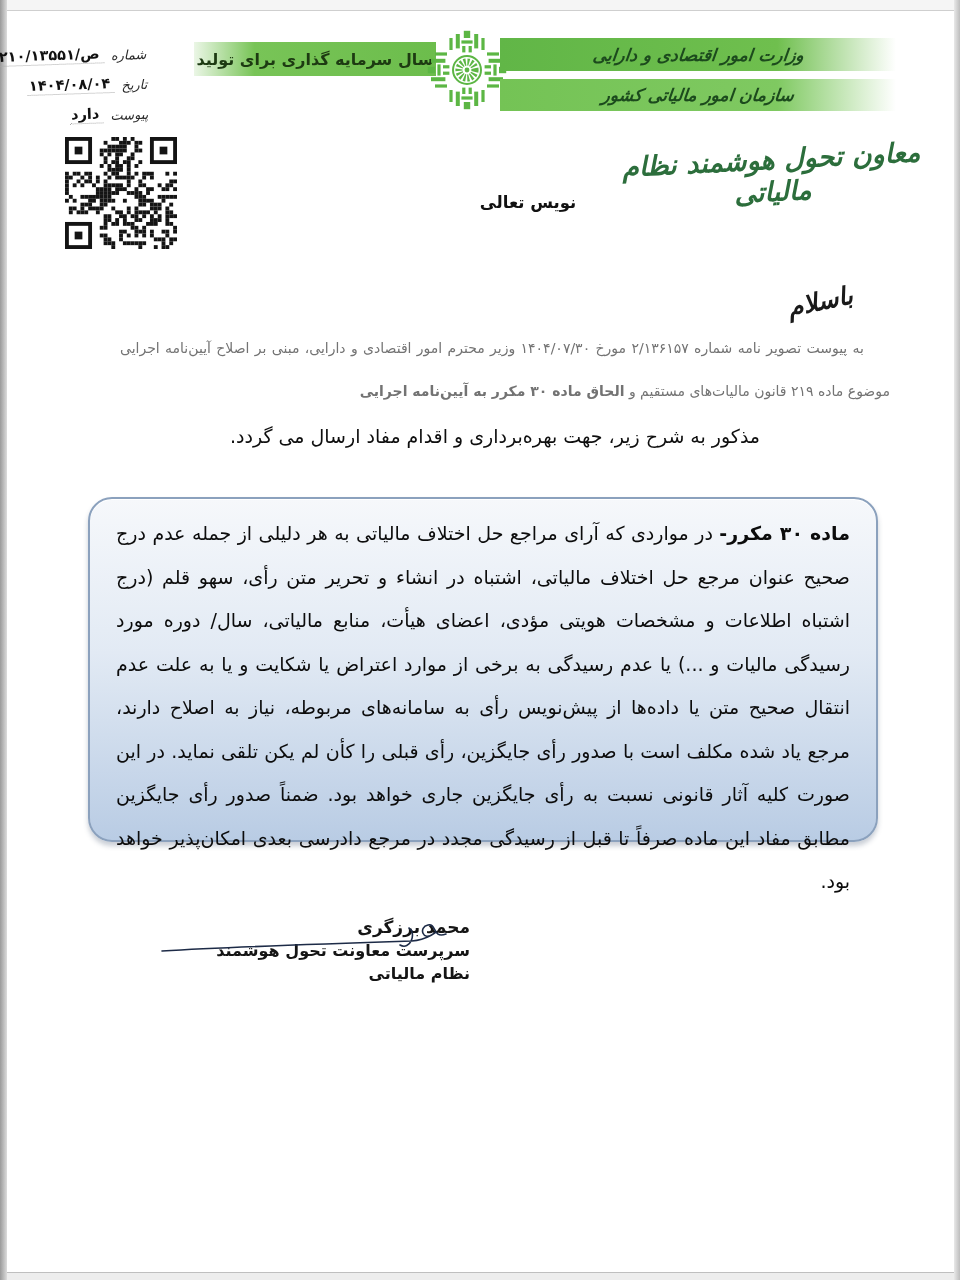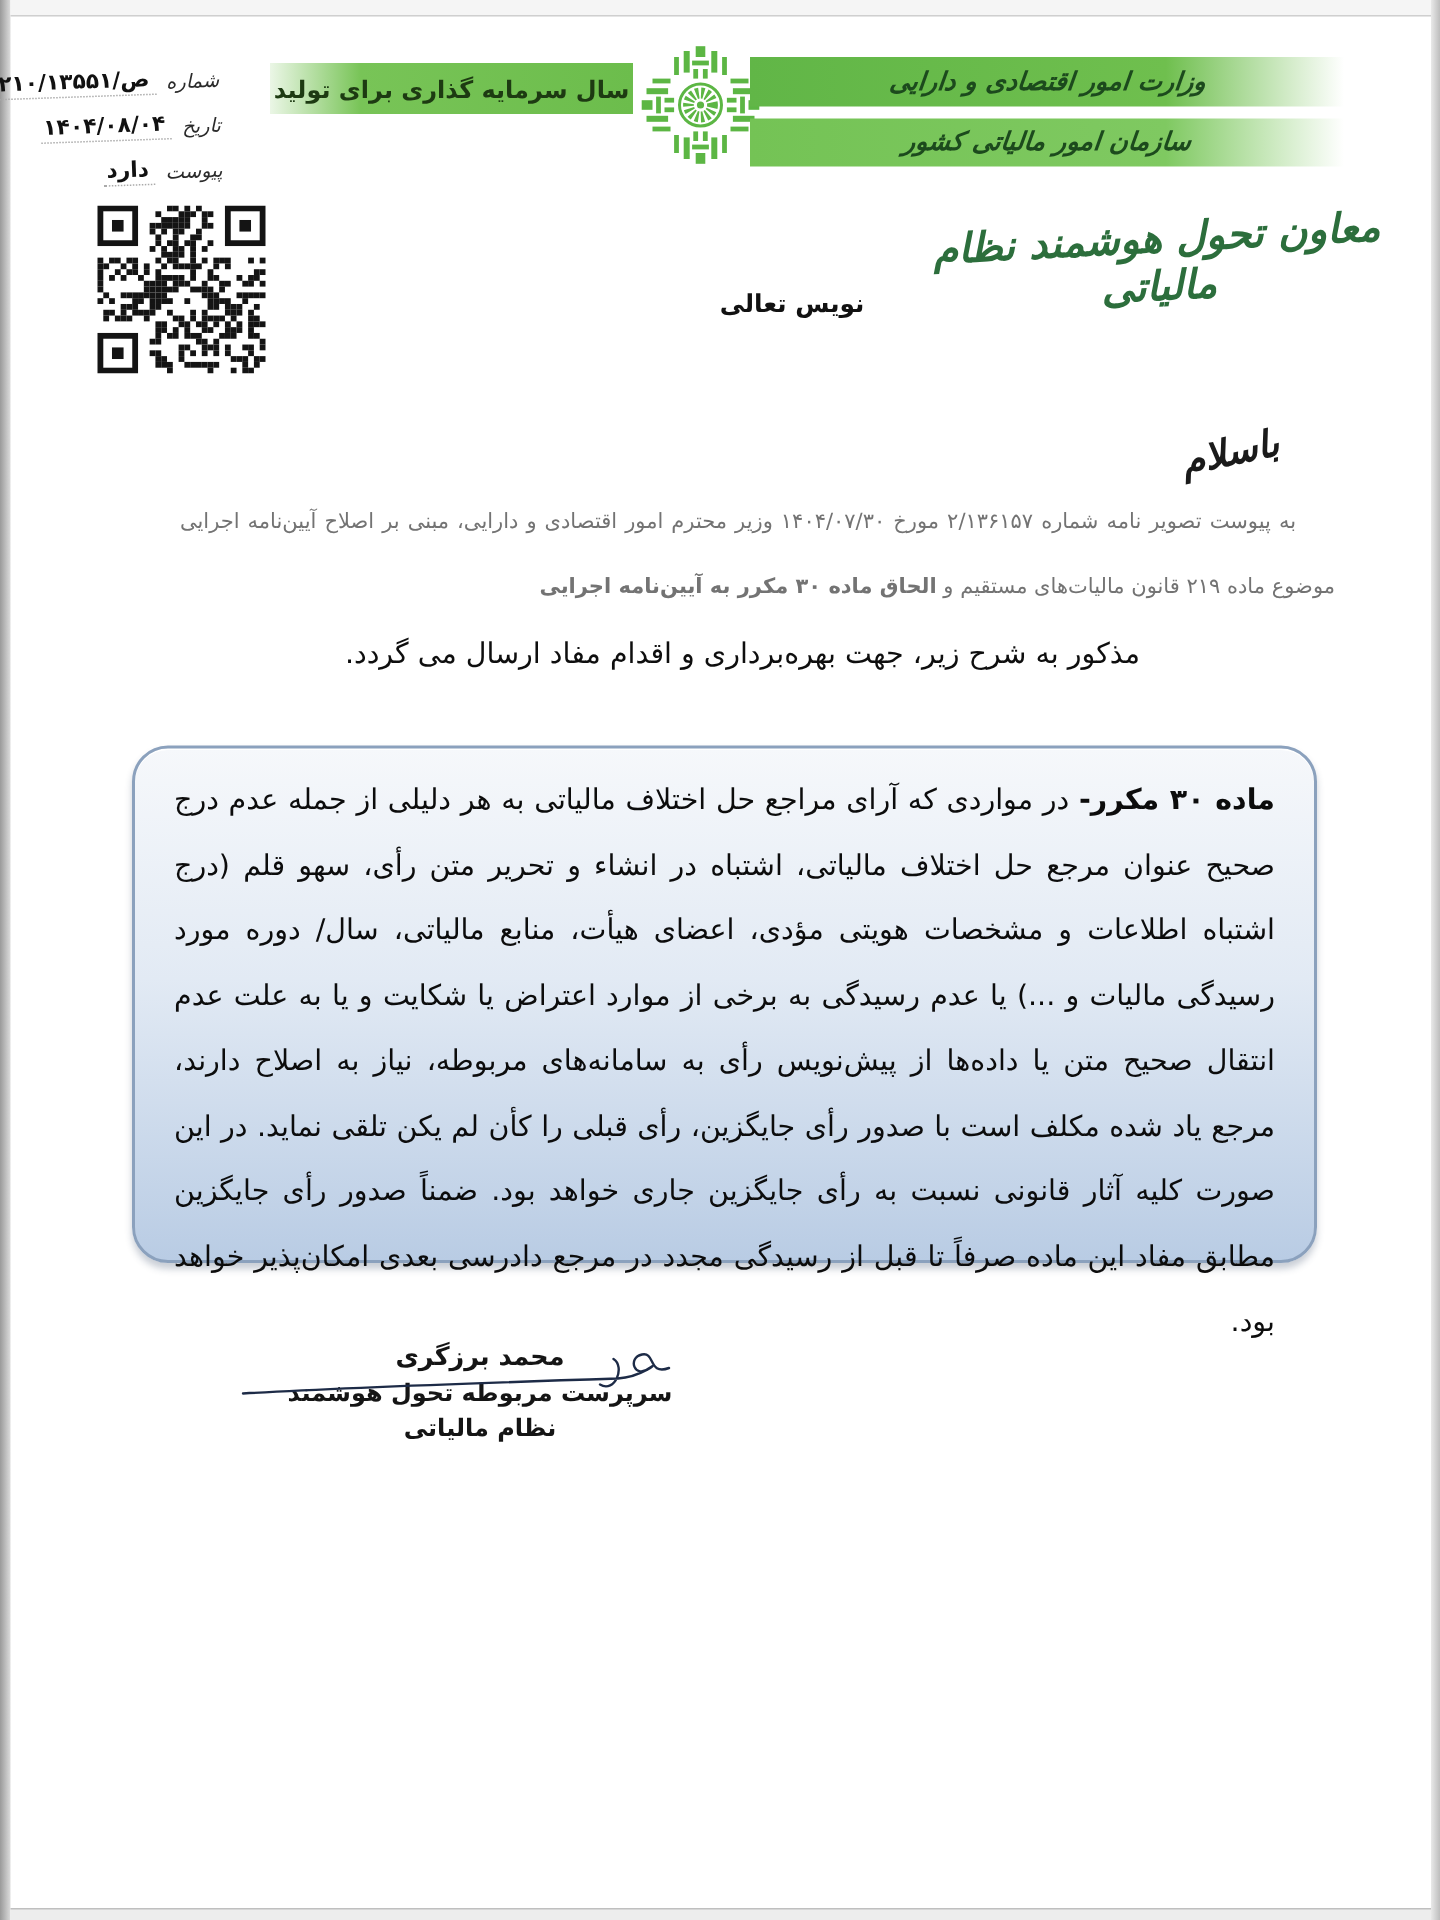--- a/index.html
+++ b/index.html
@@ -27,21 +27,21 @@
     border-bottom:1px dotted #aaa;padding:0 4px 1px 2px;direction:ltr;}
 
   
   .band{position:absolute;display:flex;align-items:center;justify-content:center;}
   .band-right-1{top:38px;left:500px;width:396px;height:33px;
     background:linear-gradient(to right,#61b647 0%,#6fbf4e 70%,rgba(111,191,78,0) 100%);}
   .band-right-2{top:79px;left:500px;width:396px;height:32px;
     background:linear-gradient(to right,#74c355 0%,#7fc961 70%,rgba(127,201,97,0) 100%);}
   .band-text-right{font-style:italic;font-size:17px;font-weight:bold;color:#1c4a1d;
     transform:skewX(-6deg);}
-  .band-left-1{top:42px;left:180px;width:242px;height:34px;
+  .band-left-1{top:42px;left:194px;width:242px;height:34px;
     background:linear-gradient(to left,#6cbd4c 0%,#78c457 75%,rgba(120,196,87,0.15) 100%);}
   .band-left-2{top:84px;left:186px;width:242px;height:29px;
     background:linear-gradient(to left,#8ccd6e 0%,#97d27b 75%,rgba(151,210,123,0.15) 100%);}
   .slogan-text{font-weight:bold;font-size:16px;color:#1d3a12;}
   .iso-text{font-weight:bold;font-size:12px;color:#2c6e2f;letter-spacing:1px;
     font-family:"DejaVu Sans Mono",monospace;}
 
   
   .emblem{position:absolute;top:30px;left:427px;width:80px;height:92px;}
 
@@ -78,21 +78,21 @@
   
   .hbox{position:absolute;top:497px;left:88px;width:790px;height:345px;
     box-sizing:border-box;border:2px solid #8ba1bd;border-radius:24px;
     background:linear-gradient(to bottom,#f6f8fb 0%,#e2eaf4 45%,#b9cce4 100%);
     box-shadow:0 4px 5px rgba(40,60,90,0.25), inset 0 1px 0 #ffffff;
     padding:13px 26px;direction:rtl;text-align:justify;
     font-size:19px;line-height:43.5px;color:#0c0c0c;}
   .hbox .lead{font-weight:bold;}
 
   
-  .sig-block{position:absolute;top:893px;left:170px;width:300px;text-align:center;
+  .sig-block{position:absolute;top:915px;left:170px;width:300px;text-align:right;
     direction:rtl;color:#151515;}
   .sig-name{font-weight:bold;font-size:17px;line-height:24px;}
   .sig-line1{font-weight:bold;font-size:16px;line-height:23px;}
   .sig-line2{font-weight:bold;font-size:16px;line-height:23px;}
   .sig-scribble{position:absolute;top:6px;left:-10px;width:320px;height:44px;
     pointer-events:none;}
 </style>
 </head>
 <body>
 
@@ -453,20 +453,20 @@
 
   <div class="salutation">باسلام</div>
 
   <div class="body-par"><span>به پیوست تصویر نامه شماره ۲/۱۳۶۱۵۷ مورخ ۱۴۰۴/۰۷/۳۰ وزیر محترم امور اقتصادی و دارایی، مبنی بر اصلاح آیین‌نامه اجرایی موضوع ماده ۲۱۹ قانون مالیات‌های مستقیم و </span><span class="b">الحاق ماده ۳۰ مکرر به آیین‌نامه اجرایی</span></div>
   <div class="body-last">مذکور به شرح زیر، جهت بهره‌برداری و اقدام مفاد ارسال می گردد.</div>
 
   <div class="hbox"><span class="lead">ماده ۳۰ مکرر-</span><span> در مواردی که آرای مراجع حل اختلاف مالیاتی به هر دلیلی از جمله عدم درج صحیح عنوان مرجع حل اختلاف مالیاتی، اشتباه در انشاء و تحریر متن رأی، سهو قلم (درج اشتباه اطلاعات و مشخصات هویتی مؤدی، اعضای هیأت، منابع مالیاتی، سال/ دوره مورد رسیدگی مالیات و ...) یا عدم رسیدگی به برخی از موارد اعتراض یا شکایت و یا به علت عدم انتقال صحیح متن یا داده‌ها از پیش‌نویس رأی به سامانه‌های مربوطه، نیاز به اصلاح دارند، مرجع یاد شده مکلف است با صدور رأی جایگزین، رأی قبلی را کأن لم یکن تلقی نماید. در این صورت کلیه آثار قانونی نسبت به رأی جایگزین جاری خواهد بود. ضمناً صدور رأی جایگزین مطابق مفاد این ماده صرفاً تا قبل از رسیدگی مجدد در مرجع دادرسی بعدی امکان‌پذیر خواهد بود.</span></div>
 
   <div class="sig-block">
     <div class="sig-name">محمد برزگری</div>
-    <div class="sig-line1">سرپرست مربوطه تحول هوشمند</div>
+    <div class="sig-line1">سرپرست معاونت تحول هوشمند</div>
     <div class="sig-line2">نظام مالیاتی</div>
     <svg class="sig-scribble" viewBox="0 0 320 44" xmlns="http://www.w3.org/2000/svg">
       <path d="M2 30 C 70 26 190 22 252 20 C 268 19 280 8 273 13 C 263 21 258 6 268 4 C 277 2 272 18 286 13 M 240 24 C 250 30 257 12 249 7" fill="none" stroke="#1d2b47" stroke-width="1.6" stroke-linecap="round"></path>
     </svg>
   </div>
 
 </div>
 
 </body></html>

